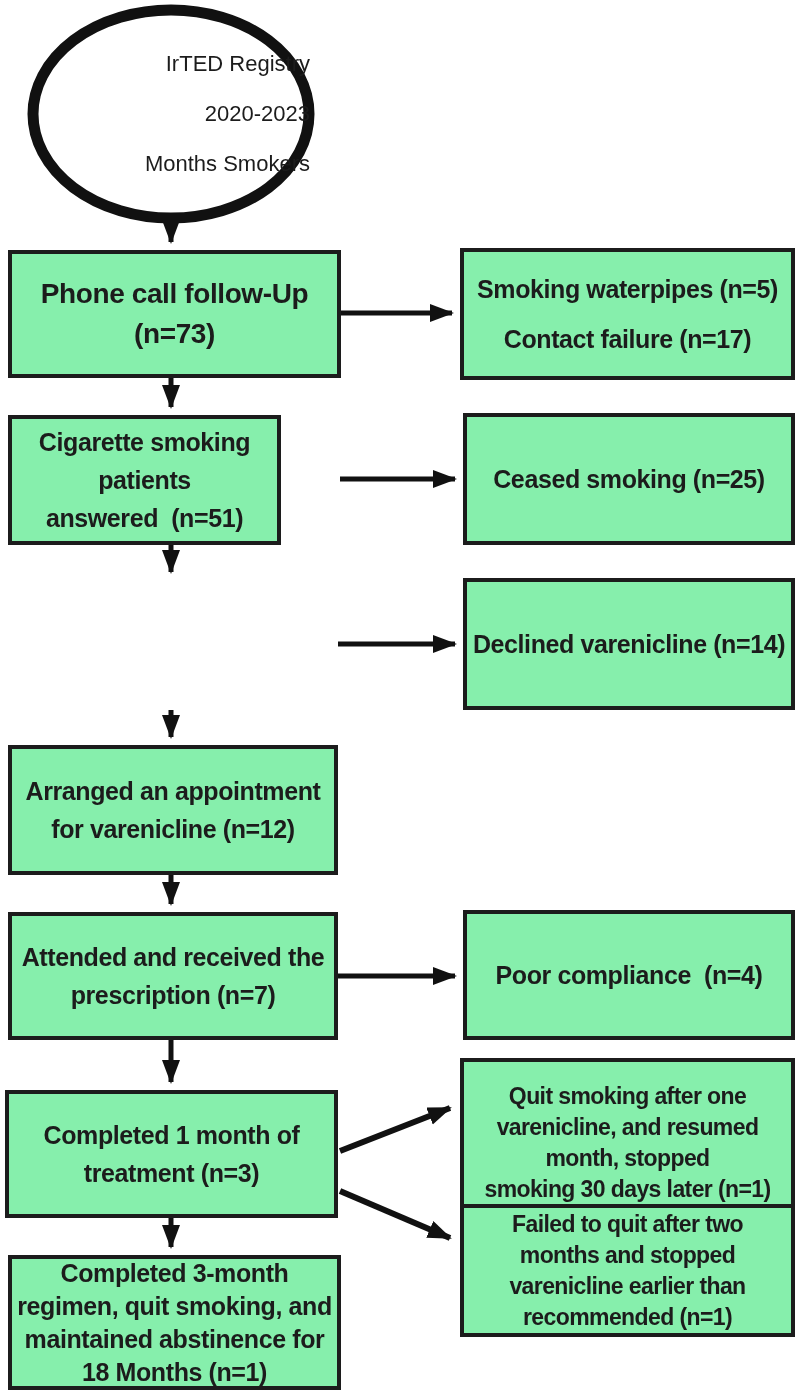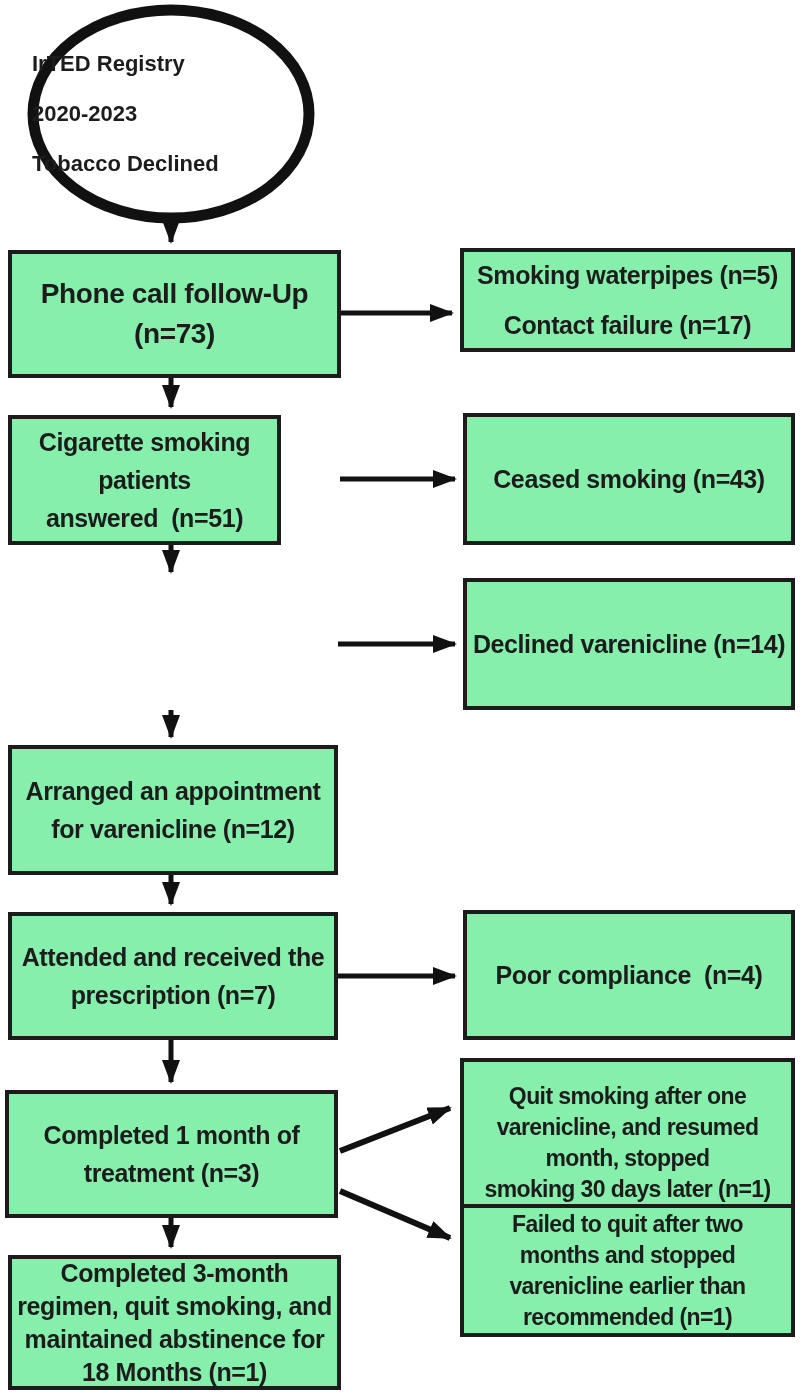--- a/index.html
+++ b/index.html
@@ -24,22 +24,22 @@
   }
   .line{white-space:pre-wrap;}
   .f28{font-size:28px;line-height:40px;}
   .f25{font-size:25px;line-height:38px;}
   .f25.tall{line-height:48px;}
   .f25.xtall{line-height:50px;}
   .f25.tight{line-height:33px;}
   .f23{font-size:23px;line-height:31px;letter-spacing:-0.6px;}
   .ellipse-text{
     position:absolute;left:32px;top:38px;width:278px;height:152px;
-    display:flex;flex-direction:column;justify-content:center;align-items:flex-start;
-    text-align:center;color:#1c1c1c;font-weight:bold;
+    display:flex;flex-direction:column;justify-content:center;align-items:flex-end;
+    text-align:center;color:#1c1c1c;font-weight:normal;
     font-size:22px;line-height:50px;
   }
 </style>
 </head>
 <body>
 
 <div id="canvas">
 
   <svg id="connector-layer" width="800" height="1394" viewBox="0 0 800 1394" xmlns="http://www.w3.org/2000/svg">
     <defs>
@@ -63,21 +63,21 @@
     <line x1="338" y1="644" x2="455" y2="644" stroke="#111111" stroke-width="5" marker-end="url(#ah)"></line>
     <line x1="338" y1="976" x2="455" y2="976" stroke="#111111" stroke-width="5" marker-end="url(#ah)"></line>
 
     <line x1="340" y1="1151" x2="450" y2="1108" stroke="#111111" stroke-width="6" marker-end="url(#ah)"></line>
     <line x1="340" y1="1191" x2="450" y2="1238" stroke="#111111" stroke-width="6" marker-end="url(#ah)"></line>
   </svg>
 
   <div class="ellipse-text">
     <div class="line">IrTED Registry</div>
     <div class="line">2020-2023</div>
-    <div class="line">Tobacco Declined</div>
+    <div class="line">Months Smokers</div>
   </div>
 
   <div class="box" style="left:8px;top:250px;width:333px;height:128px">
     <div class="line f28">Phone call follow-Up</div>
     <div class="line f28">(n=73)</div>
   </div>
 
   <div class="box" style="left:8px;top:415px;width:273px;height:130px">
     <div class="line f25">Cigarette smoking patients</div>
     <div class="line f25">answered  (n=51)</div>
@@ -99,27 +99,27 @@
     <div class="line f25">treatment (n=3)</div>
   </div>
 
   <div class="box" style="left:8px;top:1255px;width:333px;height:135px">
     <div class="line f25 tight">Completed 3-month</div>
     <div class="line f25 tight">regimen, quit smoking, and</div>
     <div class="line f25 tight">maintained abstinence for</div>
     <div class="line f25 tight">18 Months (n=1)</div>
   </div>
 
-  <div class="box" style="left:460px;top:248px;width:335px;height:104px">
+  <div class="box" style="left:460px;top:248px;width:335px;height:132px">
     <div class="line f25 xtall">Smoking waterpipes (n=5)</div>
     <div class="line f25 xtall">Contact failure (n=17)</div>
   </div>
 
   <div class="box" style="left:463px;top:413px;width:332px;height:132px">
-    <div class="line f25">Ceased smoking (n=43)</div>
+    <div class="line f25">Ceased smoking (n=25)</div>
   </div>
 
   <div class="box" style="left:463px;top:578px;width:332px;height:132px">
     <div class="line f25">Declined varenicline (n=14)</div>
   </div>
 
   <div class="box" style="left:463px;top:910px;width:332px;height:130px">
     <div class="line f25">Poor compliance  (n=4)</div>
   </div>
 

